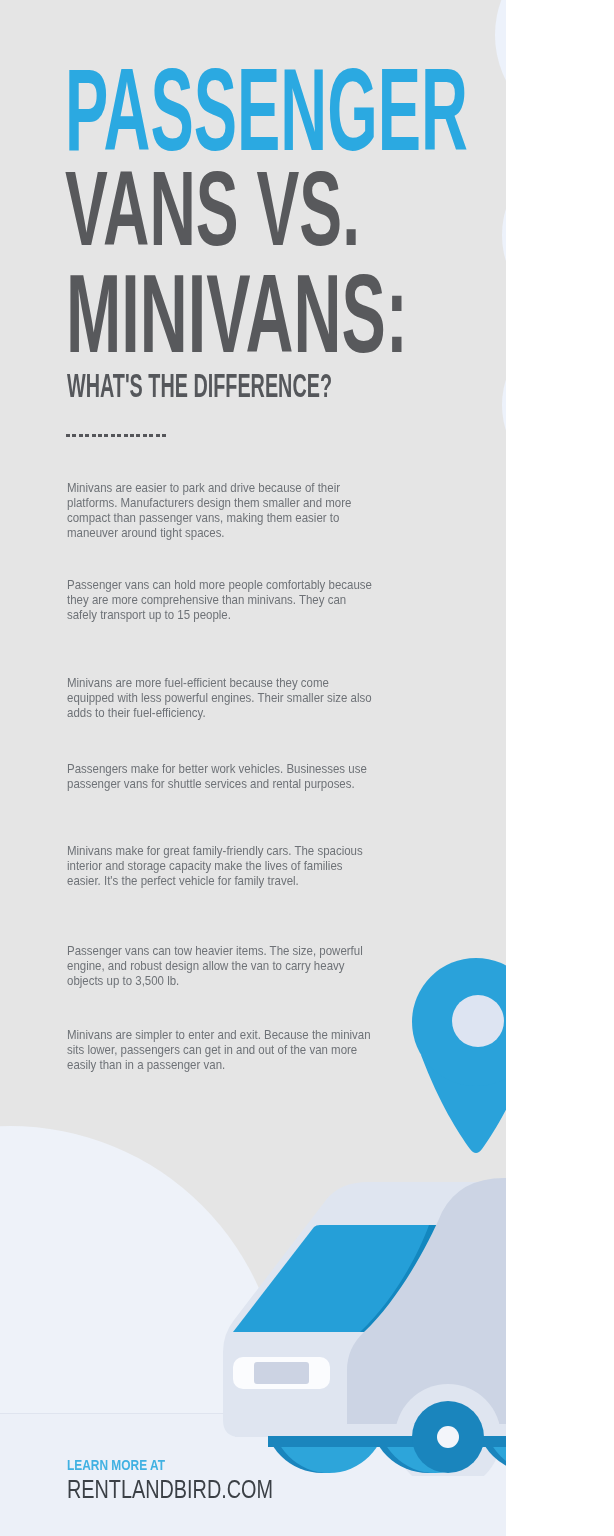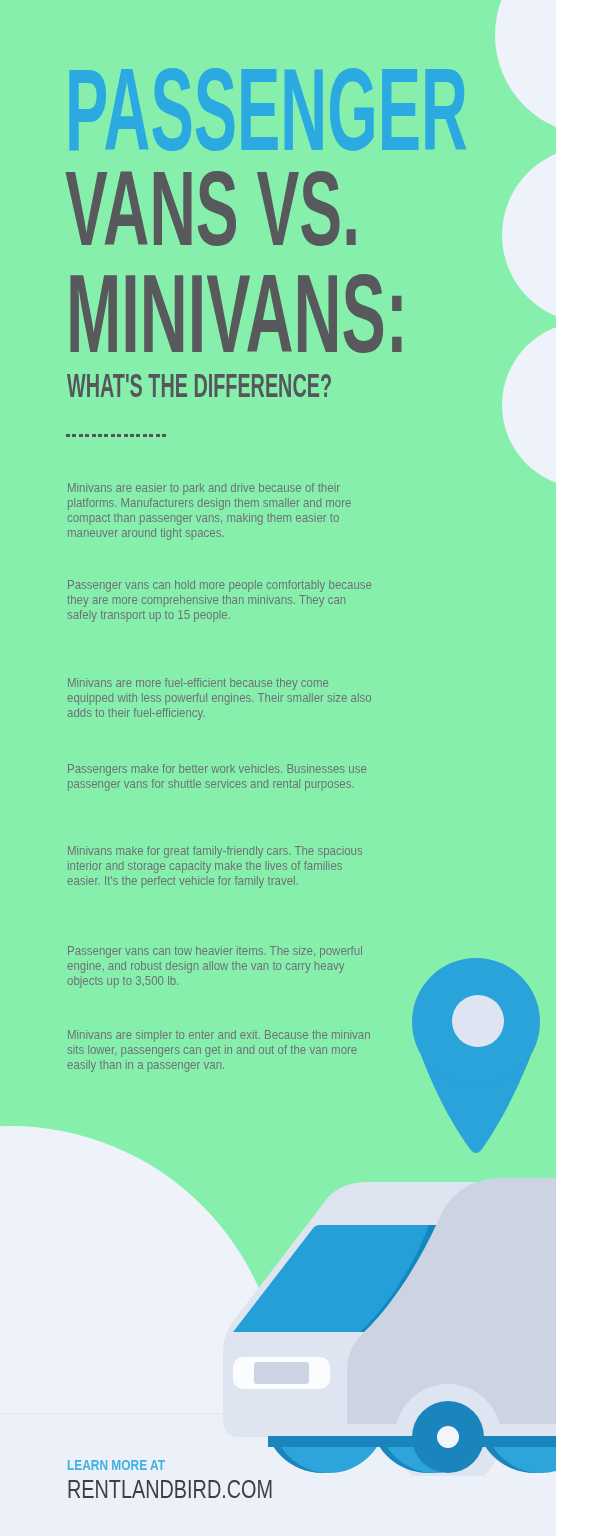--- a/index.html
+++ b/index.html
@@ -1,18 +1,18 @@
 <!DOCTYPE html>
 <html><head>
 <meta charset="utf-8">
 <style>
   html,body{margin:0;padding:0;background:#ffffff;}
   .canvas{
-    position:relative;width:556px;height:1536px;overflow:hidden;
-    background:#86efac;font-family:"Liberation Sans",sans-serif;
+    position:relative;width:506px;height:1536px;overflow:hidden;
+    background:#e5e5e5;font-family:"Liberation Sans",sans-serif;
   }
   .abs{position:absolute;}
   
   .right-band{left:575px;top:0;width:39px;height:1413px;background:#f7f9fd;}
   .bg-circle{border-radius:50%;background:#edf2fb;}
   .c-tr1{left:495px;top:-65px;width:200px;height:200px;}
   .c-tr2{left:502px;top:147px;width:176px;height:176px;}
   .c-tr3{left:502px;top:322px;width:166px;height:166px;}
   .c-bl{left:-262px;top:1126px;width:544px;height:544px;background:#eef2f9;}
   .v-line{left:574px;top:0;width:2px;height:1413px;background:#dce4f0;}

